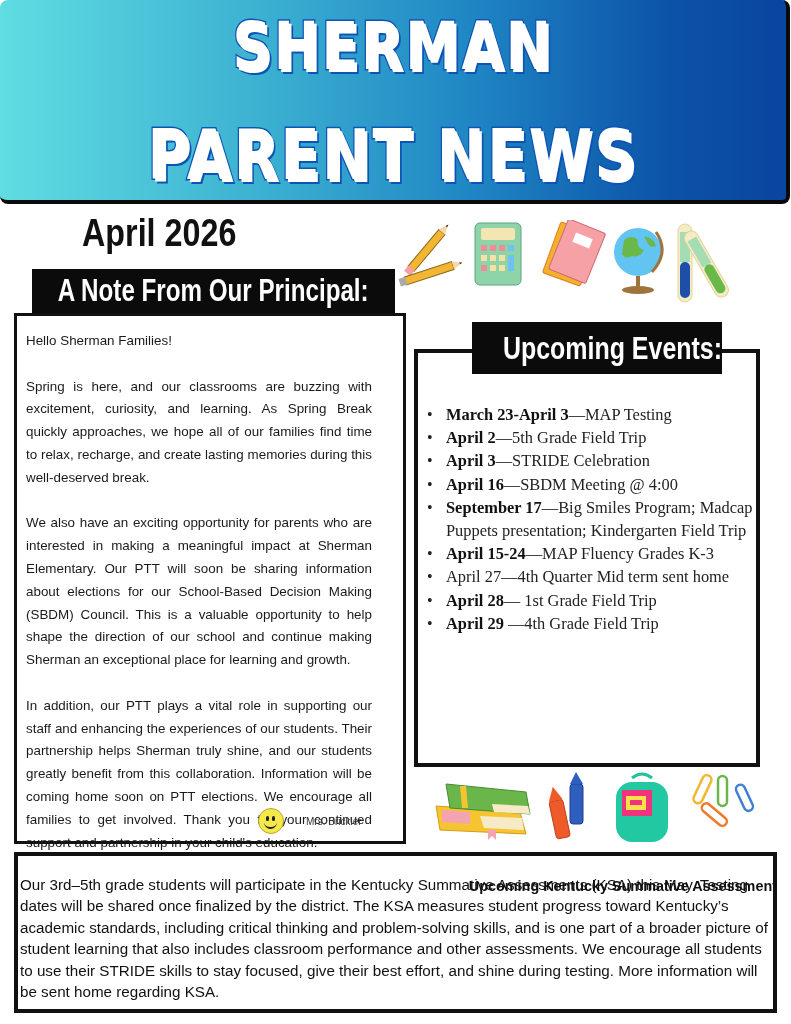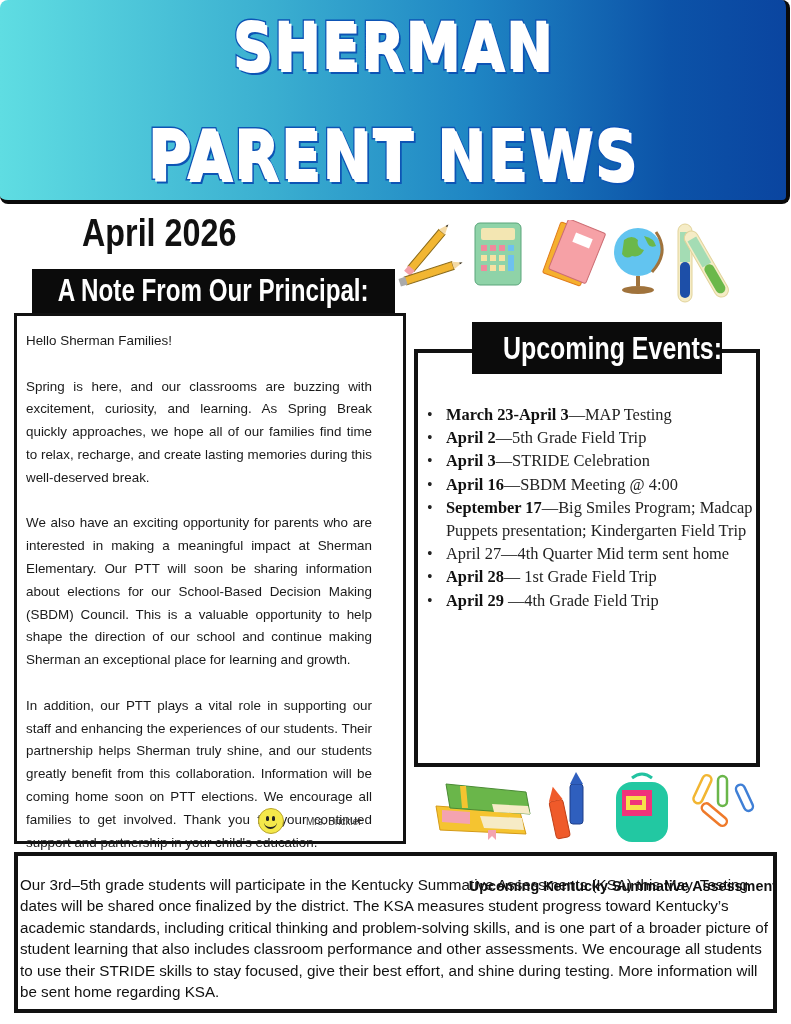--- a/index.html
+++ b/index.html
@@ -147,20 +147,21 @@
 <div class="events-box"></div>
 <div class="events-label">
     <span>Upcoming Events:</span>
   </div>
 <ul class="events-list">
   <li><b>March 23-April 3</b><span>—MAP Testing</span></li>
   <li><b>April 2</b><span>—5th Grade Field Trip</span></li>
   <li><b> April 3</b><span>—STRIDE Celebration</span></li>
   <li><b> April 16</b><span>—SBDM Meeting @ 4:00</span></li>
   <li><b> September 17</b><span>—Big Smiles Program; Madcap Puppets presentation; Kindergarten Field Trip</span></li>
+  <li><b>April 15-24</b><span>—MAP Fluency Grades K-3</span></li>
   <li><b></b><span>April 27—4th Quarter Mid term sent home</span></li>
   <li><b>April 28</b><span>— 1st Grade Field Trip</span></li>
   <li><b>April 29 </b><span>—4th Grade Field Trip</span></li>
 </ul>
 
 <svg class="clip" style="left:430px;top:776px" width="110" height="64" viewBox="0 0 110 64">
   <path d="M6 30 L90 36 L96 58 L10 54 Z" fill="#f5c430" stroke="#d49a18"></path>
   <path d="M12 34 L40 36 L40 48 L12 46 Z" fill="#f4a3b0"></path>
   <path d="M50 40 L92 42 L94 54 L54 52 Z" fill="#f6ebc6"></path>
   <path d="M16 8 L96 16 L100 38 L20 32 Z" fill="#6ab64a" stroke="#4a8a34"></path>

